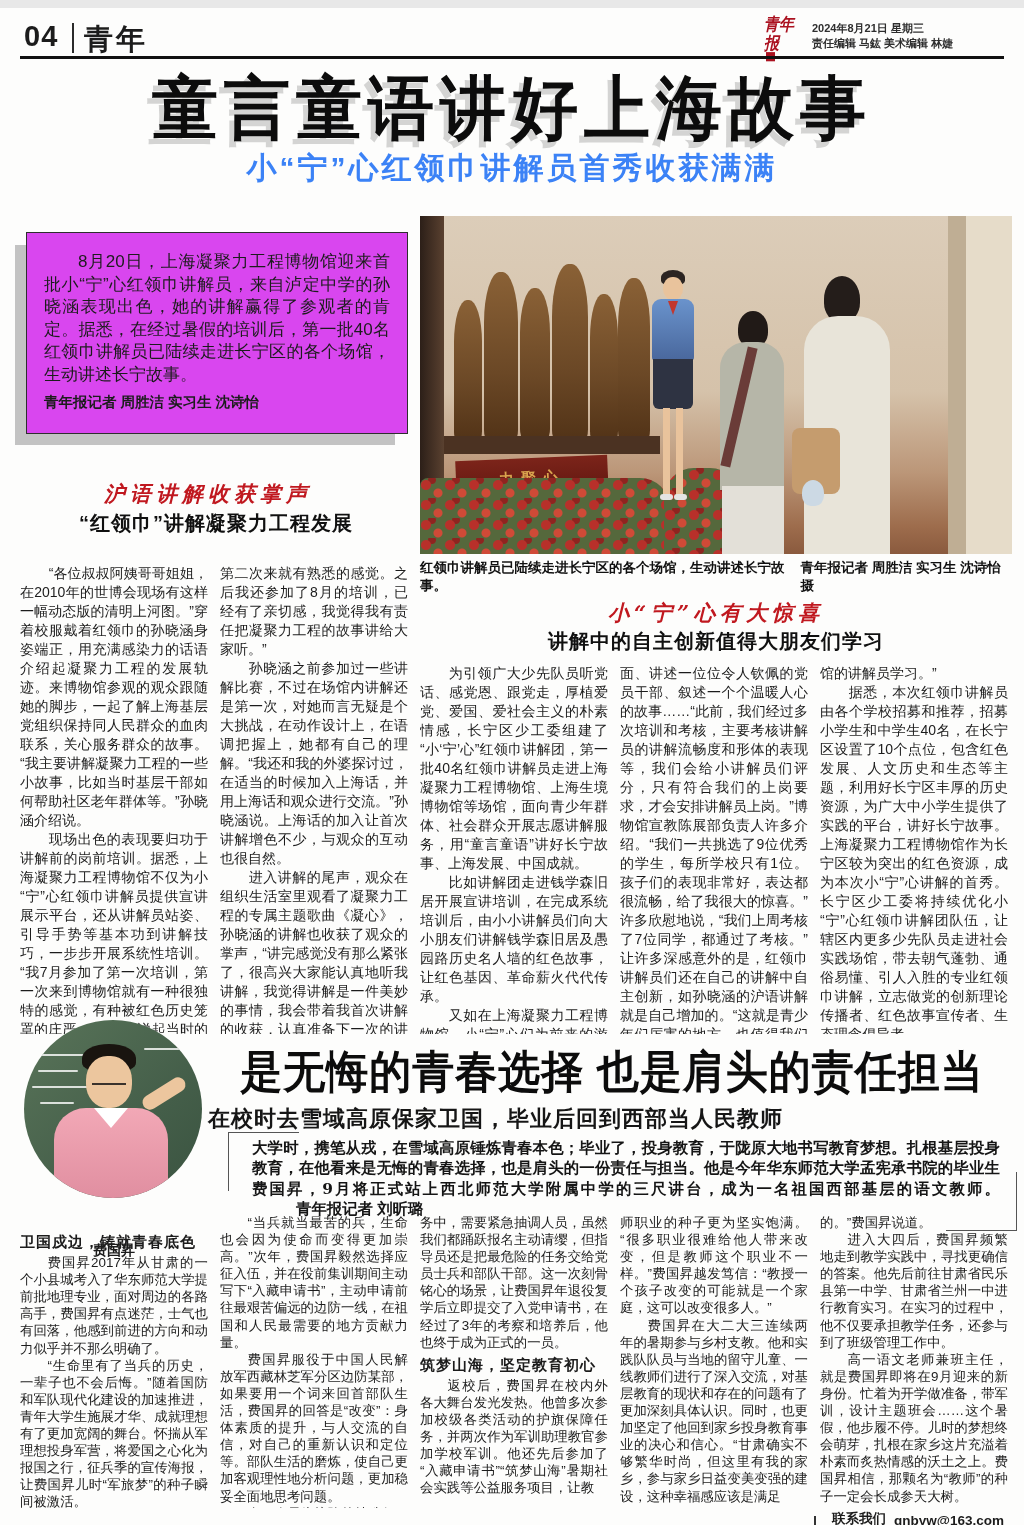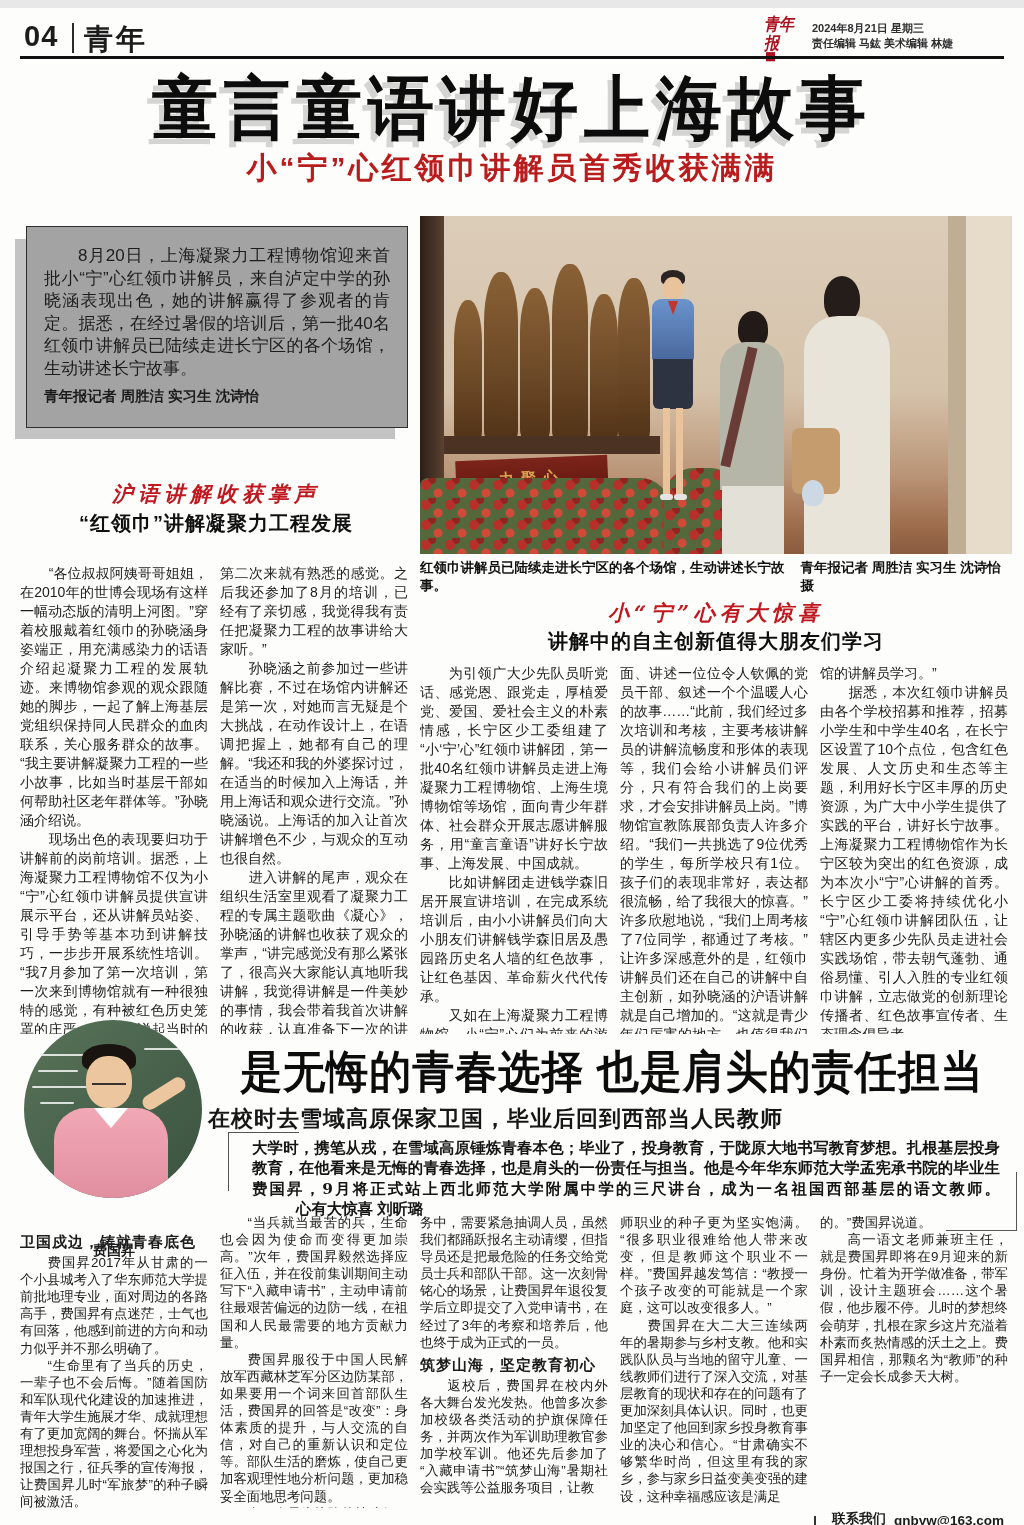--- a/index.html
+++ b/index.html
@@ -16,33 +16,33 @@
             font-family:"DejaVu Serif",serif;}
   .masthead .seal{position:absolute;left:2px;bottom:-4px;width:9px;height:8px;background:#ab1220;}
   .hdr-meta{left:812px;top:13px;font-size:11px;font-weight:700;color:#2e2e2e;line-height:15px;}
   .hdr-rule{left:20px;top:48px;width:984px;height:3px;background:#111;}
 
   
   .headline1{left:0;top:56px;width:1024px;text-align:center;font-size:66px;font-weight:900;
              letter-spacing:6px;color:#0c0c0c;transform:scaleY(1.05);
              text-shadow:-5px 6px 0 rgba(0,0,0,0.16);white-space:nowrap;}
   .subheadline1{left:0;top:140px;width:1024px;text-align:center;font-size:30px;font-weight:800;
-                letter-spacing:3px;color:#b91c1c;}
-
-  
-  .introbox{left:26px;top:218px;width:346px;height:164px;background:#a3a3a3;border:1.6px solid #2e2e2e;
+                letter-spacing:3px;color:#3b82f6;}
+
+  
+  .introbox{left:26px;top:224px;width:346px;height:164px;background:#d946ef;border:1.6px solid #2e2e2e;
             box-shadow:-12px 12px 0 -1px #c3c3c3;padding:18px 17px;font-size:17px;line-height:22.6px;
             text-align:justify;}
   .introbox .lede-p{text-indent:2em;}
   .intro-byline{text-align:left;font-weight:800;font-size:14.5px;margin-top:4px;}
 
   
   .kicker{font-family:"DejaVu Serif",serif;font-style:italic;font-weight:800;font-size:21px;
           letter-spacing:5px;color:#c0181f;text-align:center;}
-  .kicker1{left:20px;top:472px;width:392px;text-align:center;}
+  .kicker1{left:12px;top:472px;width:392px;text-align:center;}
   .sec-title{font-size:20px;font-weight:800;color:#101010;text-align:center;letter-spacing:1px;}
   .sec-title1{left:20px;top:502px;width:392px;}
   .kicker2{left:420px;top:591px;width:592px;}
   .sec-title2{left:420px;top:620px;width:592px;}
 
   
   .col{position:absolute;width:188px;text-align:justify;overflow:hidden;}
   .col-top{font-size:14px;line-height:19px;}
   .col-bot{font-size:13.4px;line-height:17.1px;}
   .para{text-indent:2.05em;margin:0;}
@@ -225,21 +225,21 @@
   <div class="col col-top" style="left:820px;top:656px;height:370px">
       <div class="para no-indent">馆的讲解员学习。”</div>
       <div class="para">据悉，本次红领巾讲解员由各个学校招募和推荐，招募小学生和中学生40名，在长宁区设置了10个点位，包含红色发展、人文历史和生态等主题，利用好长宁区丰厚的历史资源，为广大中小学生提供了实践的平台，讲好长宁故事。上海凝聚力工程博物馆作为长宁区较为突出的红色资源，成为本次小“宁”心讲解的首秀。长宁区少工委将持续优化小“宁”心红领巾讲解团队伍，让辖区内更多少先队员走进社会实践场馆，带去朝气蓬勃、通俗易懂、引人入胜的专业红领巾讲解，立志做党的创新理论传播者、红色故事宣传者、生态理念倡导者。</div>
     </div>
 
   <div class="abs headline2">是无悔的青春选择  也是肩头的责任担当</div>
   <div class="abs subheadline2">在校时去雪域高原保家卫国，毕业后回到西部当人民教师</div>
 
   <div class="abs corner corner-tl"></div>
   <div class="abs corner corner-br"></div>
-  <div class="abs ledebox2"><span>大学时，携笔从戎，在雪域高原锤炼青春本色；毕业了，投身教育，于陇原大地书写教育梦想。扎根基层投身教育，在他看来是无悔的青春选择，也是肩头的一份责任与担当。他是今年华东师范大学孟宪承书院的毕业生费国昇，9月将正式站上西北师范大学附属中学的三尺讲台，成为一名祖国西部基层的语文教师。</span><span class="byline2">心有大惊喜 刘昕璐</span></div>
+  <div class="abs ledebox2"><span>大学时，携笔从戎，在雪域高原锤炼青春本色；毕业了，投身教育，于陇原大地书写教育梦想。扎根基层投身教育，在他看来是无悔的青春选择，也是肩头的一份责任与担当。他是今年华东师范大学孟宪承书院的毕业生费国昇，9月将正式站上西北师范大学附属中学的三尺讲台，成为一名祖国西部基层的语文教师。</span><span class="byline2">青年报记者 刘昕璐</span></div>
 
   <div class="abs portrait">
     <div class="chalk ck1"></div>
     <div class="chalk ck2"></div>
     <div class="chalk ck3"></div>
     <div class="chalk ck4"></div>
     <div class="chalk ck5"></div>
     <div class="abs pt-arm"></div>
     <div class="abs pt-hair"></div>
     <div class="abs pt-head"></div>
@@ -263,20 +263,21 @@
       <div class="para no-indent">务中，需要紧急抽调人员，虽然我们都踊跃报名主动请缨，但指导员还是把最危险的任务交给党员士兵和部队干部。这一次刻骨铭心的场景，让费国昇年退役复学后立即提交了入党申请书，在经过了3年的考察和培养后，他也终于成为正式的一员。</div>
       <div class="col-subhead">筑梦山海，坚定教育初心</div>
       <div class="para">返校后，费国昇在校内外各大舞台发光发热。他曾多次参加校级各类活动的护旗保障任务，并两次作为军训助理教官参加学校军训。他还先后参加了“入藏申请书”“筑梦山海”暑期社会实践等公益服务项目，让教</div>
     </div>
   <div class="col col-bot" style="left:620px;top:1206px;height:294px">
       <div class="para no-indent">师职业的种子更为坚实饱满。“很多职业很难给他人带来改变，但是教师这个职业不一样。”费国昇越发笃信：“教授一个孩子改变的可能就是一个家庭，这可以改变很多人。”</div>
       <div class="para">费国昇在大二大三连续两年的暑期参与乡村支教。他和实践队队员与当地的留守儿童、一线教师们进行了深入交流，对基层教育的现状和存在的问题有了更加深刻具体认识。同时，也更加坚定了他回到家乡投身教育事业的决心和信心。“甘肃确实不够繁华时尚，但这里有我的家乡，参与家乡日益变美变强的建设，这种幸福感应该是满足</div>
     </div>
   <div class="col col-bot" style="left:820px;top:1206px;height:294px">
       <div class="para no-indent">的。”费国昇说道。</div>
+      <div class="para">进入大四后，费国昇频繁地走到教学实践中，寻找更确信的答案。他先后前往甘肃省民乐县第一中学、甘肃省兰州一中进行教育实习。在实习的过程中，他不仅要承担教学任务，还参与到了班级管理工作中。</div>
       <div class="para">高一语文老师兼班主任，就是费国昇即将在9月迎来的新身份。忙着为开学做准备，带军训，设计主题班会……这个暑假，他步履不停。儿时的梦想终会萌芽，扎根在家乡这片充溢着朴素而炙热情感的沃土之上。费国昇相信，那颗名为“教师”的种子一定会长成参天大树。</div>
     </div>
 
   <div class="abs footer">
     <div class="rule"></div>
     <div class="tick"></div>
     <span class="flabel">联系我们</span>
     <span class="femail">qnbyw@163.com</span>
   </div>
 

